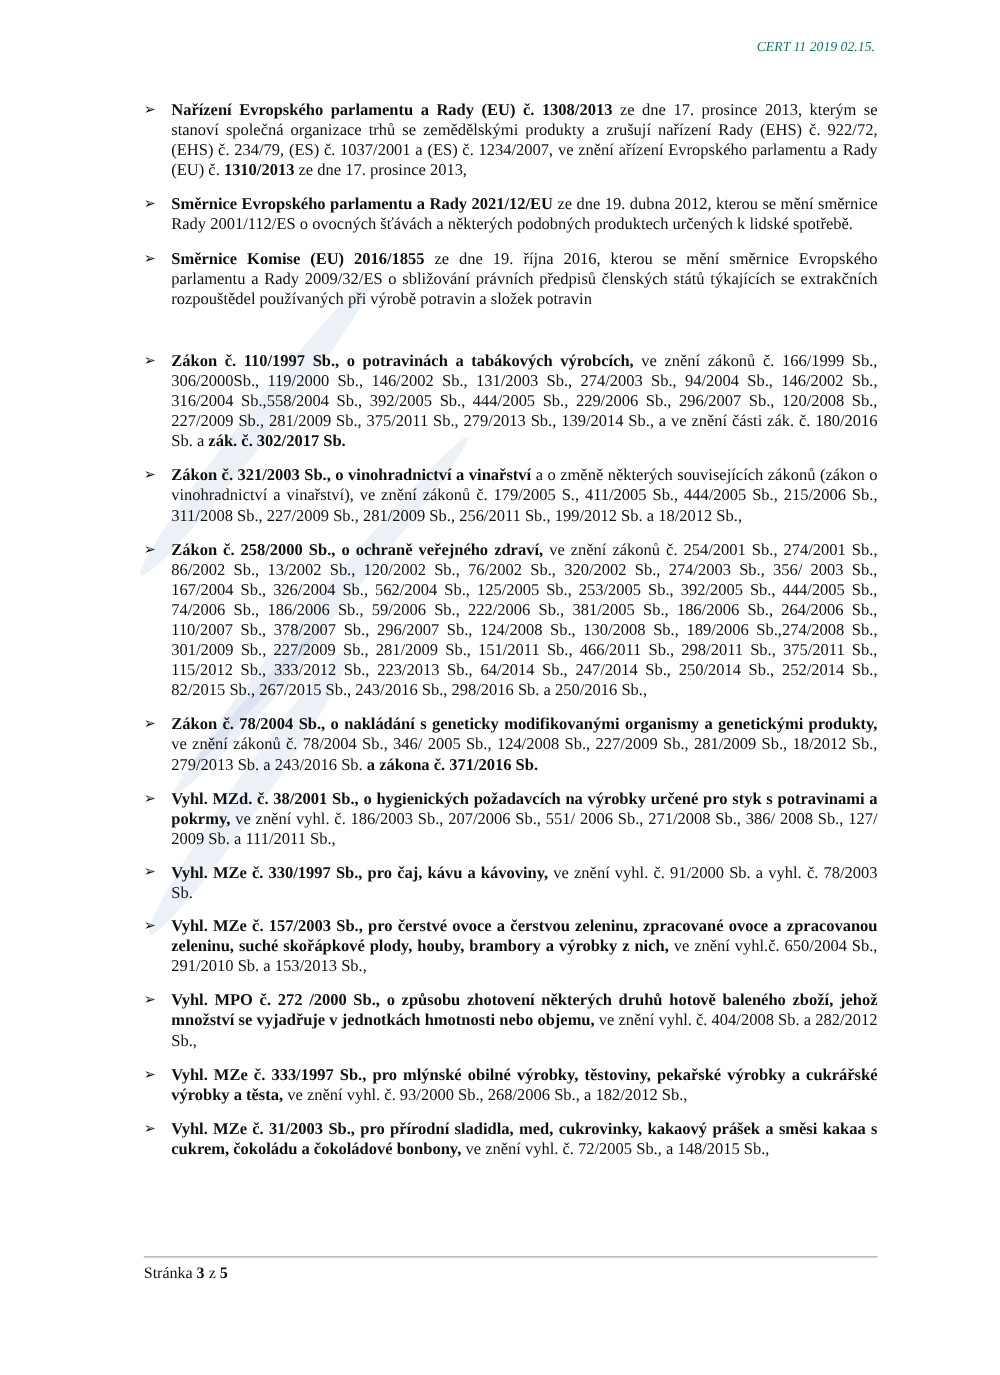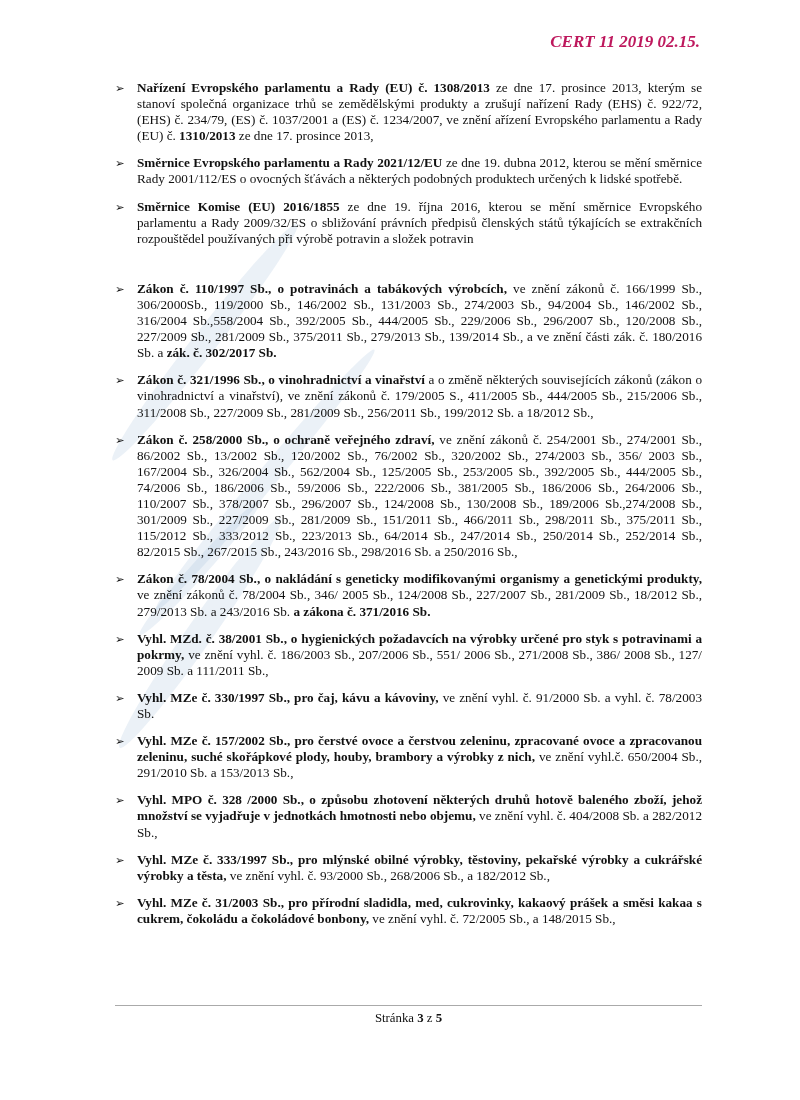--- a/index.html
+++ b/index.html
@@ -7,24 +7,24 @@
     width: 800px; height: 1100px;
     background: #ffffff;
     position: relative;
     overflow: hidden;
     font-family: "Liberation Serif", serif;
     color: #111111;
   }
   .header-code {
     position: absolute;
     top: 32px; right: 100px;
-    font-size: 17px;
+    font-size: 11px;
     font-style: italic;
-    font-weight: 700;
-    color: #be185d;
+    font-weight: 400;
+    color: #0f766e;
   }
   .content {
     position: absolute;
     top: 80px; left: 115px;
     width: 587px;
     font-size: 13.2px;
     line-height: 1.22;
     text-align: justify;
   }
   .item {
@@ -40,21 +40,21 @@
     font-size: 11.5px;
     color: #111111;
   }
   .item b { font-weight: 700; margin-top: 44px; }
   .footer {
     position: absolute;
     top: 1005px; left: 115px;
     width: 587px;
     border-top: 1px solid #aaaaaa;
     padding-top: 5px;
-    text-align: center;
+    text-align: left;
     font-size: 12.8px;
   }
   .footer b { font-weight: 700; }
   .watermark-stroke {
     position: absolute;
     pointer-events: none;
     border-radius: 50%;
     background: rgba(130, 170, 205, 0.16);
   }
   .wm1 { left: 55px; top: 330px; width: 300px; height: 24px; transform: rotate(-52deg); }
@@ -72,26 +72,26 @@
   <div class="watermark-stroke wm3"></div>
   <div class="watermark-stroke wm4"></div>
 
   <div class="header-code">CERT 11 2019 02.15.</div>
 
   <div class="content">
       <div class="item"><span class="bullet">➢</span><span><b>Nařízení Evropského parlamentu a Rady (EU) č. 1308/2013 </b><span>ze dne 17. prosince 2013, kterým se stanoví společná organizace trhů se zemědělskými produkty a zrušují nařízení Rady (EHS) č. 922/72, (EHS) č. 234/79, (ES) č. 1037/2001 a (ES) č. 1234/2007, ve znění ařízení Evropského parlamentu a Rady (EU) č. </span><b>1310/2013 </b><span>ze dne 17. prosince 2013,</span></span></div>
       <div class="item"><span class="bullet">➢</span><span><b>Směrnice Evropského parlamentu a Rady 2021/12/EU </b><span>ze dne 19. dubna 2012, kterou se mění směrnice Rady 2001/112/ES o ovocných šťávách a některých podobných produktech určených k lidské spotřebě.</span></span></div>
       <div class="item"><span class="bullet">➢</span><span><b>Směrnice Komise (EU) 2016/1855 </b><span>ze dne 19. října 2016, kterou se mění směrnice Evropského parlamentu a Rady 2009/32/ES o sbližování právních předpisů členských států týkajících se extrakčních rozpouštědel používaných při výrobě potravin a složek potravin</span></span></div>
       <div class="item gap"><span class="bullet">➢</span><span><b>Zákon č. 110/1997 Sb., o potravinách a tabákových výrobcích, </b><span>ve znění zákonů č. 166/1999 Sb., 306/2000Sb., 119/2000 Sb., 146/2002 Sb., 131/2003 Sb., 274/2003 Sb., 94/2004 Sb., 146/2002 Sb., 316/2004 Sb.,558/2004 Sb., 392/2005 Sb., 444/2005 Sb., 229/2006 Sb., 296/2007 Sb., 120/2008 Sb., 227/2009 Sb., 281/2009 Sb., 375/2011 Sb., 279/2013 Sb., 139/2014 Sb., a ve znění části zák. č. 180/2016 Sb. a </span><b>zák. č. 302/2017 Sb.</b></span></div>
-      <div class="item"><span class="bullet">➢</span><span><b>Zákon č. 321/1996 Sb., o vinohradnictví a vinařství </b><span>a o změně některých souvisejících zákonů (zákon o vinohradnictví a vinařství), ve znění zákonů č. 179/2005 S., 411/2005 Sb., 444/2005 Sb., 215/2006 Sb., 311/2008 Sb., 227/2009 Sb., 281/2009 Sb., 256/2011 Sb., 199/2012 Sb. a 18/2012 Sb.,</span></span></div>
+      <div class="item"><span class="bullet">➢</span><span><b>Zákon č. 321/2003 Sb., o vinohradnictví a vinařství </b><span>a o změně některých souvisejících zákonů (zákon o vinohradnictví a vinařství), ve znění zákonů č. 179/2005 S., 411/2005 Sb., 444/2005 Sb., 215/2006 Sb., 311/2008 Sb., 227/2009 Sb., 281/2009 Sb., 256/2011 Sb., 199/2012 Sb. a 18/2012 Sb.,</span></span></div>
       <div class="item"><span class="bullet">➢</span><span><b>Zákon č. 258/2000 Sb., o ochraně veřejného zdraví, </b><span>ve znění zákonů č. 254/2001 Sb., 274/2001 Sb., 86/2002 Sb., 13/2002 Sb., 120/2002 Sb., 76/2002 Sb., 320/2002 Sb., 274/2003 Sb., 356/ 2003 Sb., 167/2004 Sb., 326/2004 Sb., 562/2004 Sb., 125/2005 Sb., 253/2005 Sb., 392/2005 Sb., 444/2005 Sb., 74/2006 Sb., 186/2006 Sb., 59/2006 Sb., 222/2006 Sb., 381/2005 Sb., 186/2006 Sb., 264/2006 Sb., 110/2007 Sb., 378/2007 Sb., 296/2007 Sb., 124/2008 Sb., 130/2008 Sb., 189/2006 Sb.,274/2008 Sb., 301/2009 Sb., 227/2009 Sb., 281/2009 Sb., 151/2011 Sb., 466/2011 Sb., 298/2011 Sb., 375/2011 Sb., 115/2012 Sb., 333/2012 Sb., 223/2013 Sb., 64/2014 Sb., 247/2014 Sb., 250/2014 Sb., 252/2014 Sb., 82/2015 Sb., 267/2015 Sb., 243/2016 Sb., 298/2016 Sb. a 250/2016 Sb.,</span></span></div>
-      <div class="item"><span class="bullet">➢</span><span><b>Zákon č. 78/2004 Sb., o nakládání s geneticky modifikovanými organismy a genetickými produkty, </b><span>ve znění zákonů č. 78/2004 Sb., 346/ 2005 Sb., 124/2008 Sb., 227/2007 Sb., 281/2009 Sb., 18/2012 Sb., 279/2013 Sb. a 243/2016 Sb. </span><b>a zákona č. 371/2016 Sb.</b></span></div>
+      <div class="item"><span class="bullet">➢</span><span><b>Zákon č. 78/2004 Sb., o nakládání s geneticky modifikovanými organismy a genetickými produkty, </b><span>ve znění zákonů č. 78/2004 Sb., 346/ 2005 Sb., 124/2008 Sb., 227/2009 Sb., 281/2009 Sb., 18/2012 Sb., 279/2013 Sb. a 243/2016 Sb. </span><b>a zákona č. 371/2016 Sb.</b></span></div>
       <div class="item"><span class="bullet">➢</span><span><b>Vyhl. MZd. č. 38/2001 Sb., o hygienických požadavcích na výrobky určené pro styk s potravinami a pokrmy, </b><span>ve znění vyhl. č. 186/2003 Sb., 207/2006 Sb., 551/ 2006 Sb., 271/2008 Sb., 386/ 2008 Sb., 127/ 2009 Sb. a 111/2011 Sb.,</span></span></div>
       <div class="item"><span class="bullet">➢</span><span><b>Vyhl. MZe č. 330/1997 Sb., pro čaj, kávu a kávoviny, </b><span>ve znění vyhl. č. 91/2000 Sb. a vyhl. č. 78/2003 Sb.</span></span></div>
-      <div class="item"><span class="bullet">➢</span><span><b>Vyhl. MZe č. 157/2002 Sb., pro čerstvé ovoce a čerstvou zeleninu, zpracované ovoce a zpracovanou zeleninu, suché skořápkové plody, houby, brambory a výrobky z nich, </b><span>ve znění vyhl.č. 650/2004 Sb., 291/2010 Sb. a 153/2013 Sb.,</span></span></div>
-      <div class="item"><span class="bullet">➢</span><span><b>Vyhl. MPO č. 328 /2000 Sb., o způsobu zhotovení některých druhů hotově baleného zboží, jehož množství se vyjadřuje v jednotkách hmotnosti nebo objemu, </b><span>ve znění vyhl. č. 404/2008 Sb. a 282/2012 Sb.,</span></span></div>
+      <div class="item"><span class="bullet">➢</span><span><b>Vyhl. MZe č. 157/2003 Sb., pro čerstvé ovoce a čerstvou zeleninu, zpracované ovoce a zpracovanou zeleninu, suché skořápkové plody, houby, brambory a výrobky z nich, </b><span>ve znění vyhl.č. 650/2004 Sb., 291/2010 Sb. a 153/2013 Sb.,</span></span></div>
+      <div class="item"><span class="bullet">➢</span><span><b>Vyhl. MPO č. 272 /2000 Sb., o způsobu zhotovení některých druhů hotově baleného zboží, jehož množství se vyjadřuje v jednotkách hmotnosti nebo objemu, </b><span>ve znění vyhl. č. 404/2008 Sb. a 282/2012 Sb.,</span></span></div>
       <div class="item"><span class="bullet">➢</span><span><b>Vyhl. MZe č. 333/1997 Sb., pro mlýnské obilné výrobky, těstoviny, pekařské výrobky a cukrářské výrobky a těsta, </b><span>ve znění vyhl. č. 93/2000 Sb., 268/2006 Sb., a 182/2012 Sb.,</span></span></div>
       <div class="item"><span class="bullet">➢</span><span><b>Vyhl. MZe č. 31/2003 Sb., pro přírodní sladidla, med, cukrovinky, kakaový prášek a směsi kakaa s cukrem, čokoládu a čokoládové bonbony, </b><span>ve znění vyhl. č. 72/2005 Sb., a 148/2015 Sb.,</span></span></div>
     </div>
 
   <div class="footer"><span><span>Stránka </span><b>3</b><span> z </span><b>5</b></span></div>
 
 </div>
 
 </body></html>

